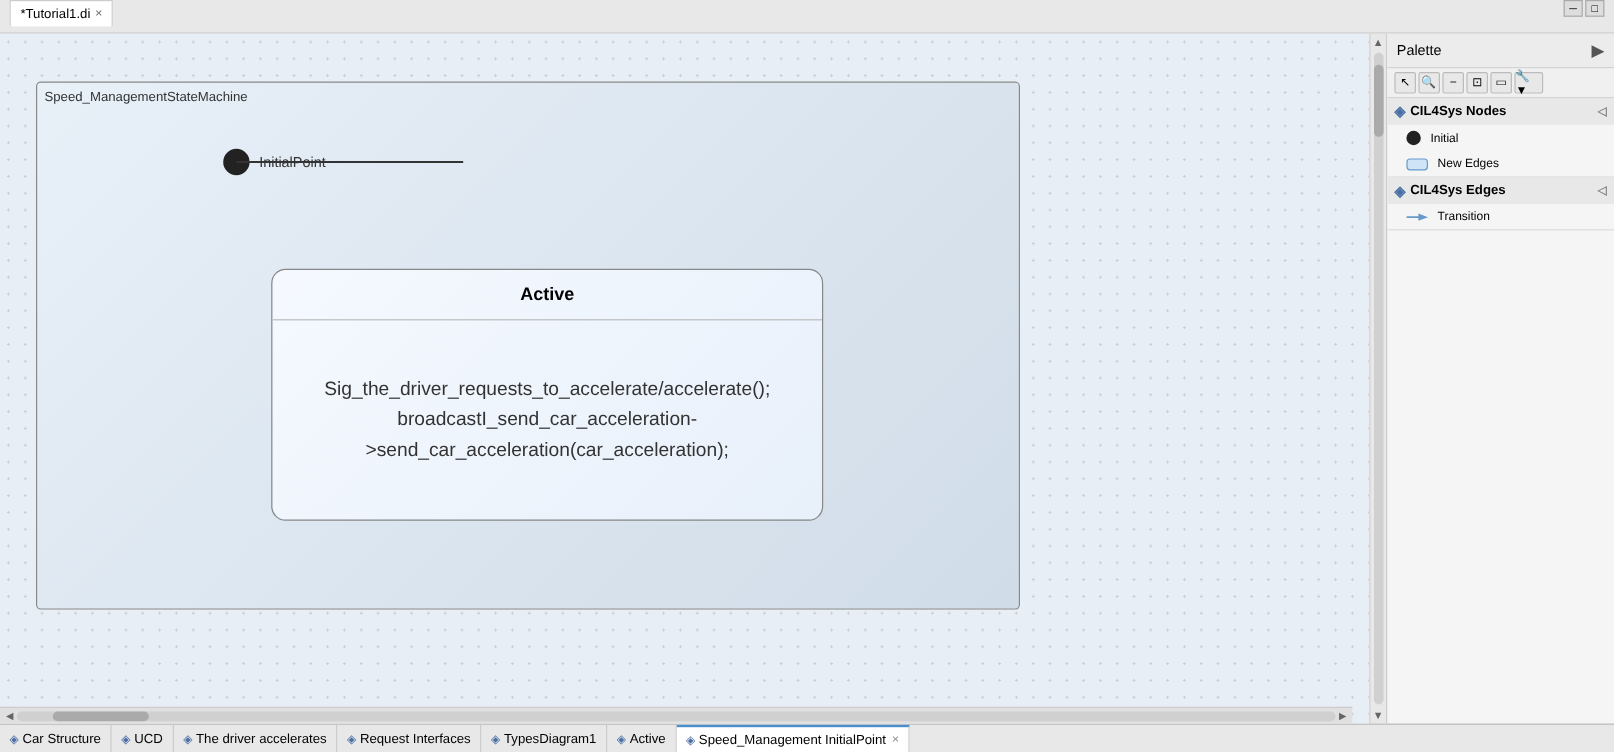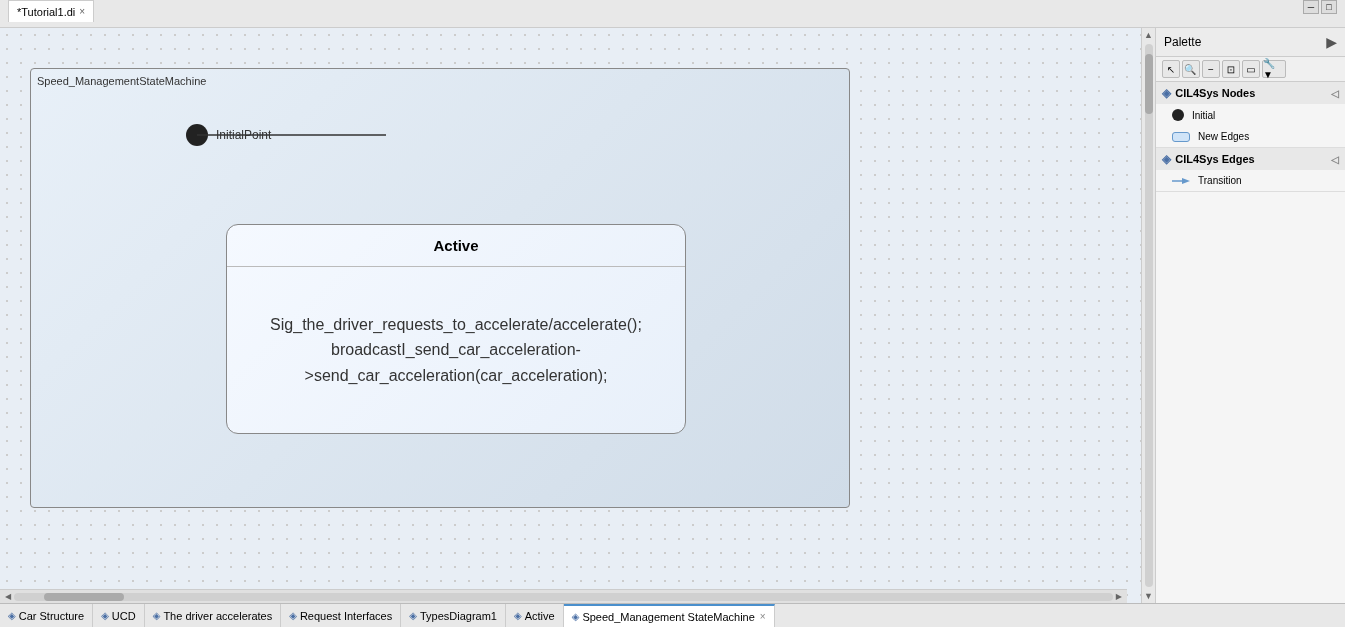--- a/index.html
+++ b/index.html
@@ -425,16 +425,16 @@
   <div class="bottom-tab">
     <span class="tab-icon">◈</span>
     <span>TypesDiagram1</span>
   </div>
   <div class="bottom-tab">
     <span class="tab-icon">◈</span>
     <span>Active</span>
   </div>
   <div class="bottom-tab active">
     <span class="tab-icon">◈</span>
-    <span>Speed_Management StateMachine</span>
+    <span>Speed_Management InitialPoint</span>
     <span class="tab-close-x">×</span>
   </div>
 </div>
 
 </body></html>

